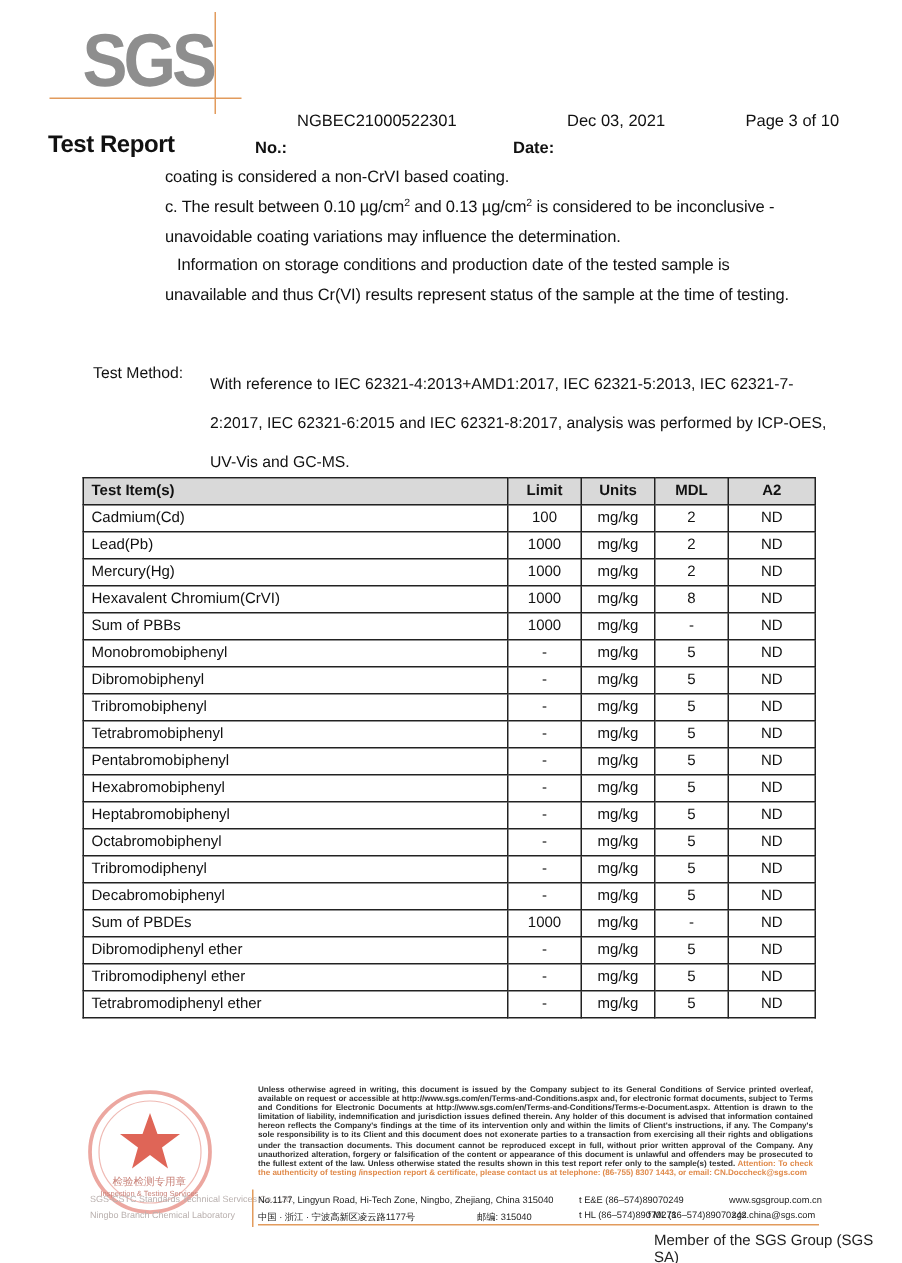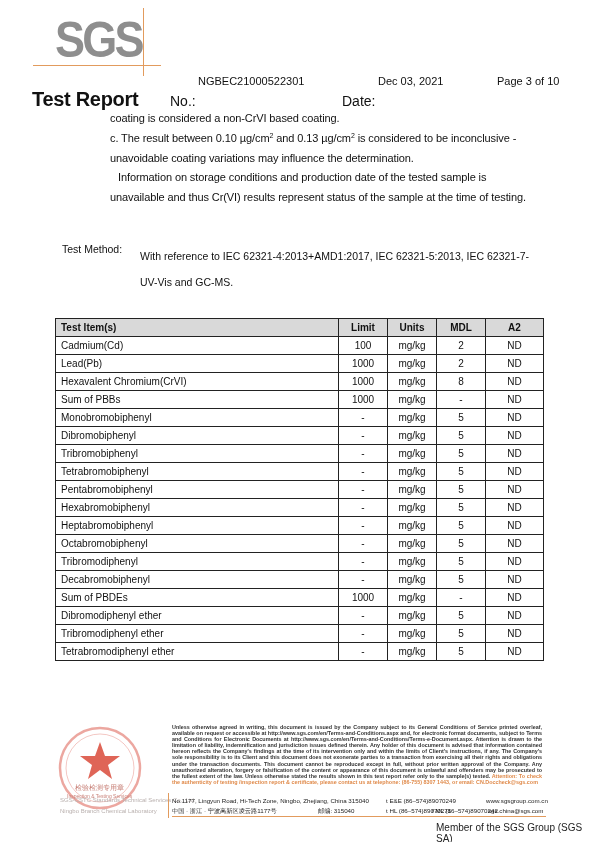--- a/index.html
+++ b/index.html
@@ -6,22 +6,22 @@
   body { width:601px; height:842px; position:relative; overflow:hidden;
          font-family:"Liberation Sans", sans-serif; color:#111; }
   .abs { position:absolute; }
   #logo { left:33px; top:8px; width:130px; height:60px; }
   #logo .txt { position:absolute; left:22px; top:4px; font-size:50px; font-weight:bold;
                color:#8e8e8e; letter-spacing:-3px; transform:scaleX(0.9); transform-origin:left top;
                font-family:"Liberation Sans", sans-serif; line-height:56px; }
   #logo .hline { position:absolute; left:0; top:57px; width:128px; height:1px; background:#e29b5d; }
   #logo .vline { position:absolute; left:110px; top:0; width:1px; height:68px; background:#e29b5d; }
 
-  .hdr-title { left:32px; top:88px; font-size:20px; font-weight:bold; letter-spacing:-0.3px; }
-  .hdr-lbl { font-size:14px; font-weight:normal; top:93px; }
+  .hdr-title { left:32px; top:88px; font-size:16px; font-weight:bold; letter-spacing:-0.3px; }
+  .hdr-lbl { font-size:11px; font-weight:bold; top:93px; }
   .hdr-val { font-size:11px; top:75px; }
 
   .para { left:110px; font-size:11px; line-height:20px; white-space:nowrap; letter-spacing:-0.1px; }
   sup { font-size:7px; vertical-align:top; position:relative; top:-2px; }
 
   .tm-label { left:62px; top:243px; font-size:10.5px; }
   .tm-text { left:140px; top:243px; font-size:10.5px; line-height:26px; white-space:nowrap; }
 
   table#results { position:absolute; left:55px; top:318px; width:488px; border-collapse:collapse;
                   font-size:10px; table-layout:fixed; }
@@ -61,20 +61,21 @@
 <div class="abs para" style="top:128px">
   <span>c. The result between 0.10 µg/cm</span><sup>2</sup><span> and 0.13 µg/cm</span><sup>2</sup><span> is considered to be inconclusive -</span>
 </div>
 <div class="abs para" style="top:148px">unavoidable coating variations may influence the determination.</div>
 <div class="abs para" style="top:167px; left:118px">Information on storage conditions and production date of the tested sample is</div>
 <div class="abs para" style="top:187px">unavailable and thus Cr(VI) results represent status of the sample at the time of testing.</div>
 
 <div class="abs tm-label">Test Method:</div>
 <div class="abs tm-text">
   <div>With reference to IEC 62321-4:2013+AMD1:2017, IEC 62321-5:2013, IEC 62321-7-</div>
+  <div>2:2017, IEC 62321-6:2015 and IEC 62321-8:2017, analysis was performed by ICP-OES,</div>
   <div>UV-Vis and GC-MS.</div>
 </div>
 
 <table id="results">
   <colgroup>
     <col style="width:283px">
       <col style="width:49px">
       <col style="width:49px">
       <col style="width:49px">
       <col style="width:58px">
@@ -97,20 +98,27 @@
         <td>ND</td>
       </tr>
       <tr>
         <td>Lead(Pb)</td>
         <td>1000</td>
         <td>mg/kg</td>
         <td>2</td>
         <td>ND</td>
       </tr>
       <tr>
+        <td>Mercury(Hg)</td>
+        <td>1000</td>
+        <td>mg/kg</td>
+        <td>2</td>
+        <td>ND</td>
+      </tr>
+      <tr>
         <td>Hexavalent Chromium(CrVI)</td>
         <td>1000</td>
         <td>mg/kg</td>
         <td>8</td>
         <td>ND</td>
       </tr>
       <tr>
         <td>Sum of PBBs</td>
         <td>1000</td>
         <td>mg/kg</td>

